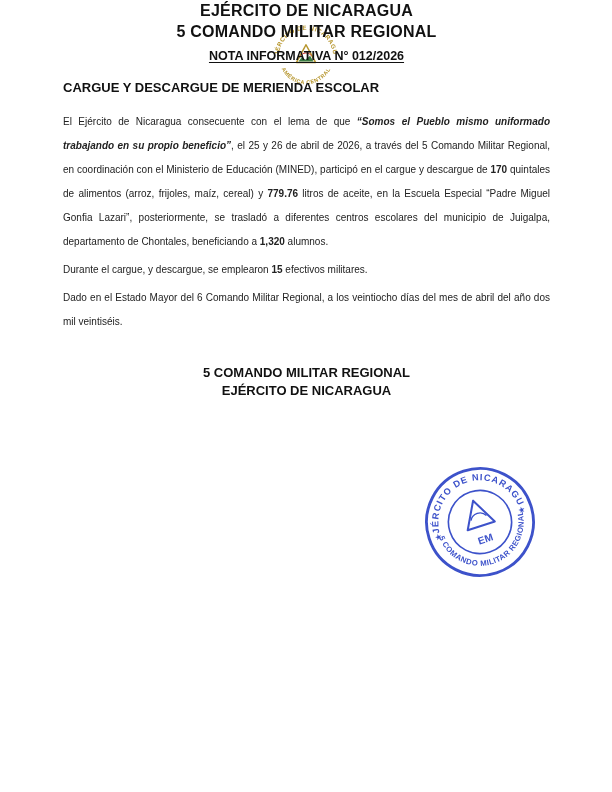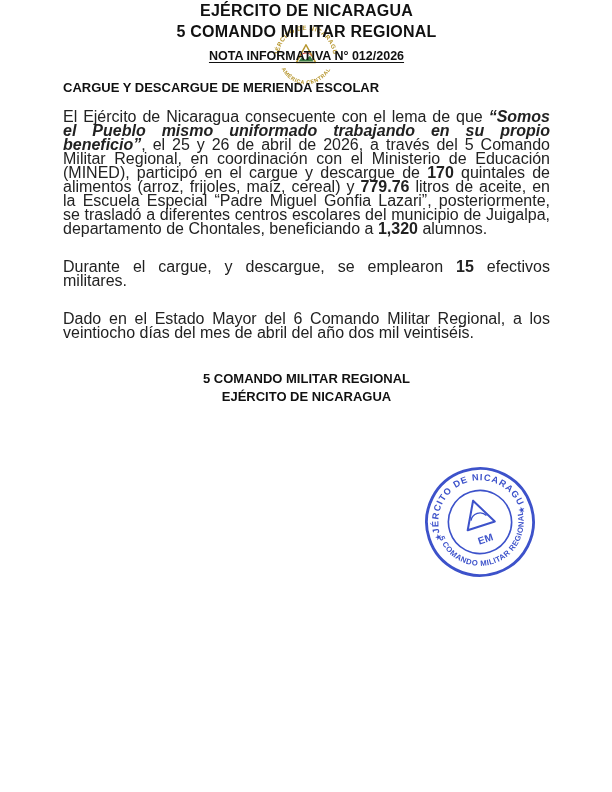--- a/index.html
+++ b/index.html
@@ -24,24 +24,24 @@
   .title { text-align:center; font-size:16px; font-weight:bold; line-height:21px; letter-spacing:0.2px; color:#111; }
   .nota-wrap { text-align:center; margin-top:4px; }
   .nota {
     font-size:12.5px; font-weight:bold; color:#111;
     text-decoration:underline; text-underline-offset:2px;
   }
   .subject { text-align:left; font-size:13px; font-weight:bold; margin-top:16px; color:#111; }
 
   
   p.para {
-    font-size:16px; line-height:14px;
+    font-size:10px; line-height:24px;
     text-align:justify; margin-top:15px; color:#222;
   }
-  p.para.gap { margin-top:24px; }
+  p.para.gap { margin-top:4px; }
   .b  { font-weight:bold; }
   .bi { font-weight:bold; font-style:italic; }
 
   
   .signature { margin-top:30px; text-align:center; font-size:13px; font-weight:bold; line-height:18px; color:#111; }
 
   
   .stamp {
     position:absolute; left:424px; top:466px;
     width:112px; height:112px;

